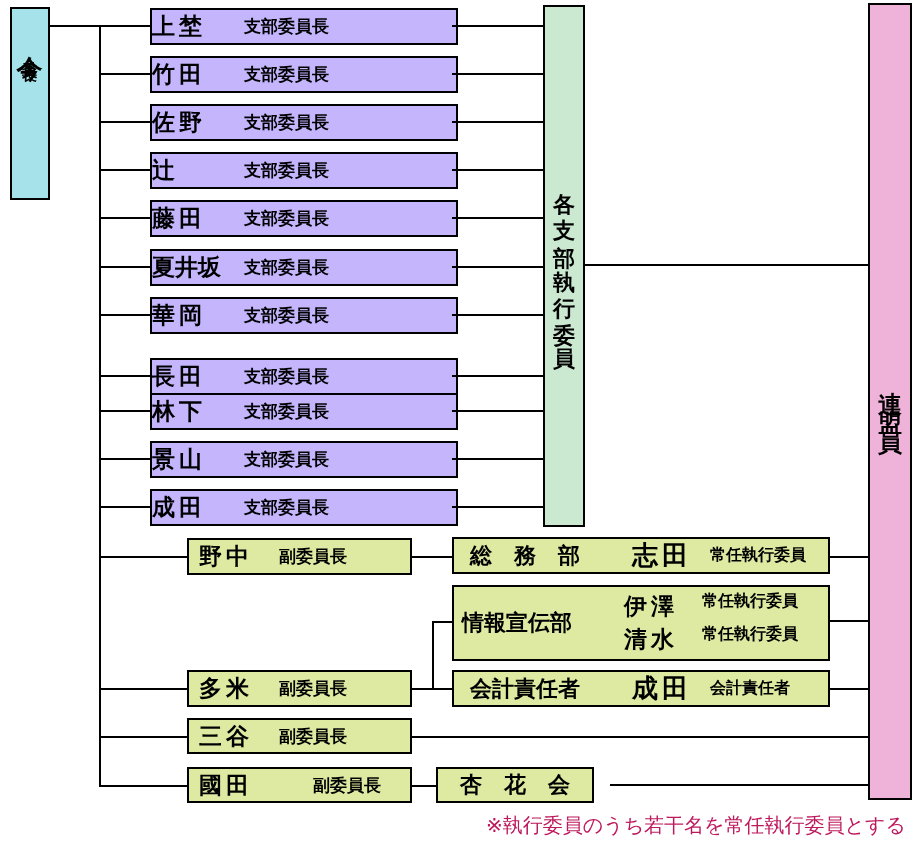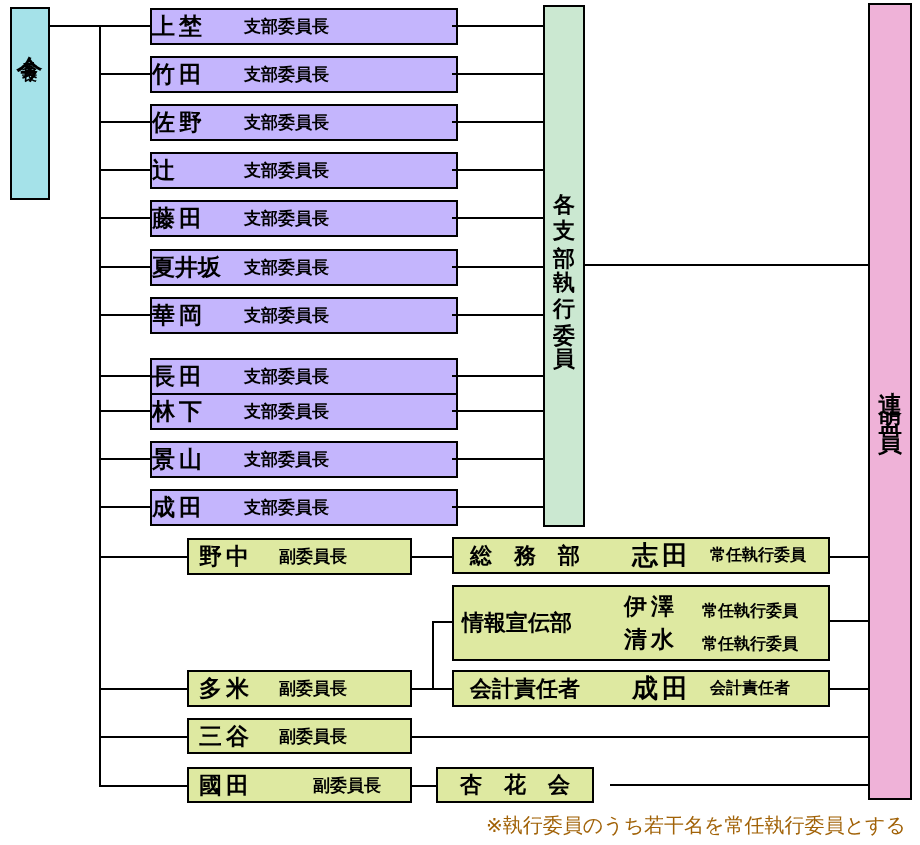--- a/index.html
+++ b/index.html
@@ -47,29 +47,29 @@
 
   .dept{left:452px;width:378px;height:37px;padding-left:16px;}
   .dept .dlabel{font-size:22px;font-weight:bold;width:162px;white-space:nowrap;display:inline-block;}
   .dept .bname{font-size:26px;font-weight:bold;letter-spacing:4px;width:78px;
     white-space:nowrap;display:inline-block;}
   .dept .btitle{font-size:16px;font-weight:bold;white-space:nowrap;}
 
   .infobox{left:452px;top:585px;width:378px;height:76px;padding-left:8px;}
   .infobox .dlabel{font-size:22px;font-weight:bold;width:162px;white-space:nowrap;display:inline-block;}
   .infobox .mcol{display:flex;flex-direction:column;justify-content:center;gap:2px;}
-  .infobox .mrow{display:flex;align-items:flex-end;}
+  .infobox .mrow{display:flex;align-items:flex-start;}
   .infobox .bname{font-size:23px;font-weight:bold;letter-spacing:4px;width:78px;
     white-space:nowrap;display:inline-block;}
   .infobox .btitle{font-size:16px;font-weight:bold;white-space:nowrap;}
 
   .society{left:436px;top:767px;width:158px;height:36px;justify-content:center;text-align:center;}
   .society .dlabel{font-size:22px;font-weight:bold;white-space:nowrap;}
 
-  .note{position:absolute;top:812px;right:14px;font-size:20px;color:#a16207;white-space:nowrap;}
+  .note{position:absolute;top:812px;right:14px;font-size:20px;color:#be185d;white-space:nowrap;}
 </style>
 </head>
 <body>
 
 <div id="canvas">
 
   <div class="box president">
     <span class="vname">今</span>
     <span class="vtitle">委員長</span>
   </div>

